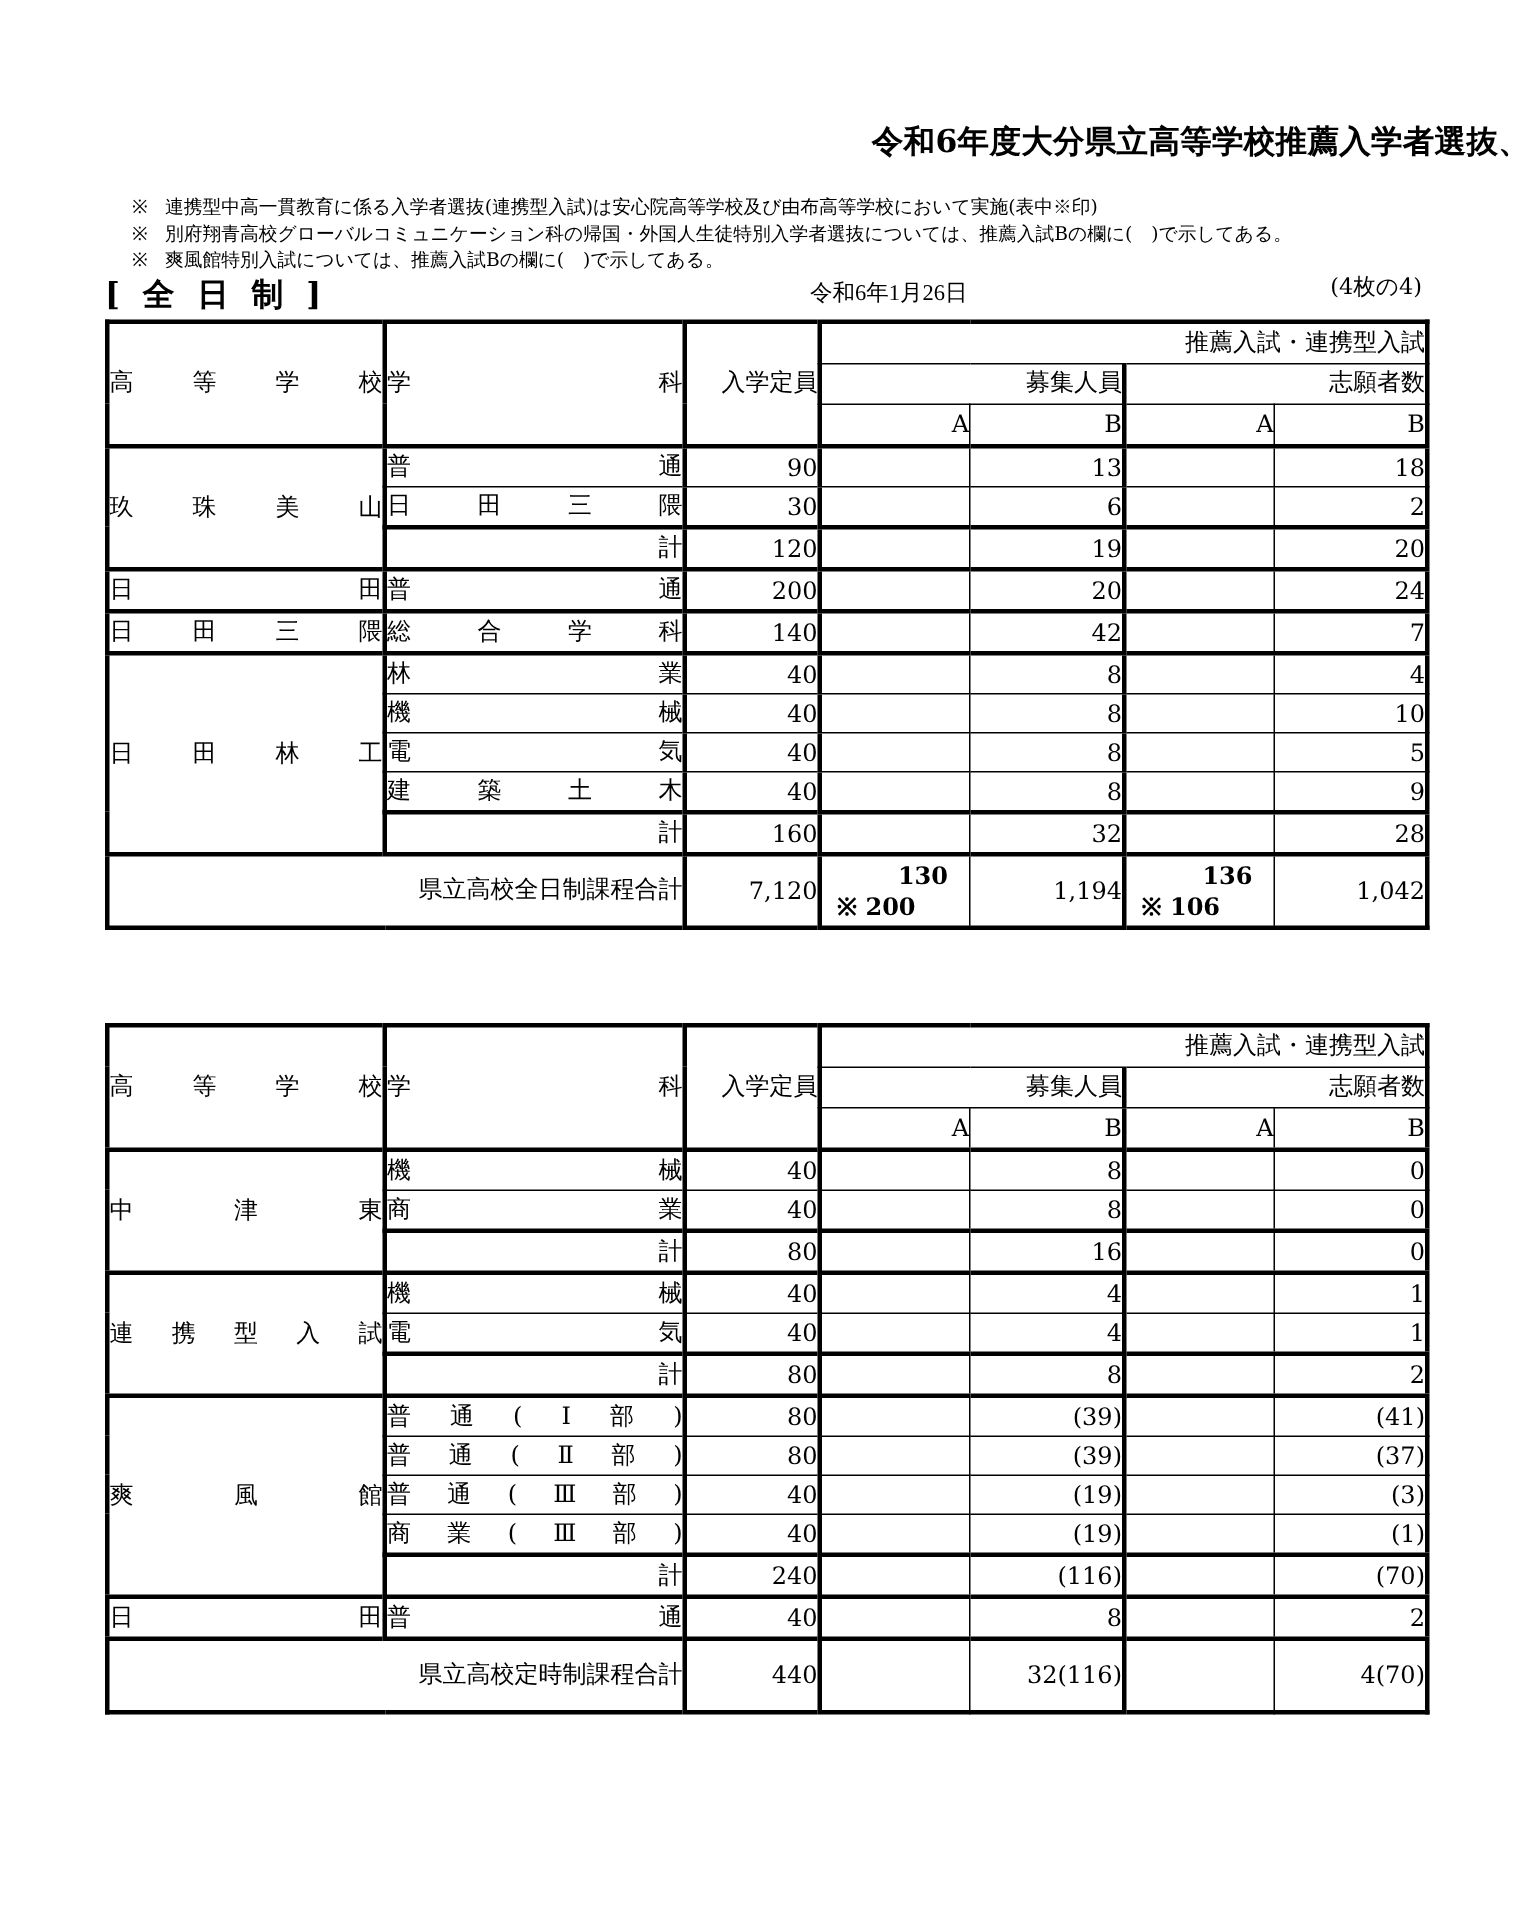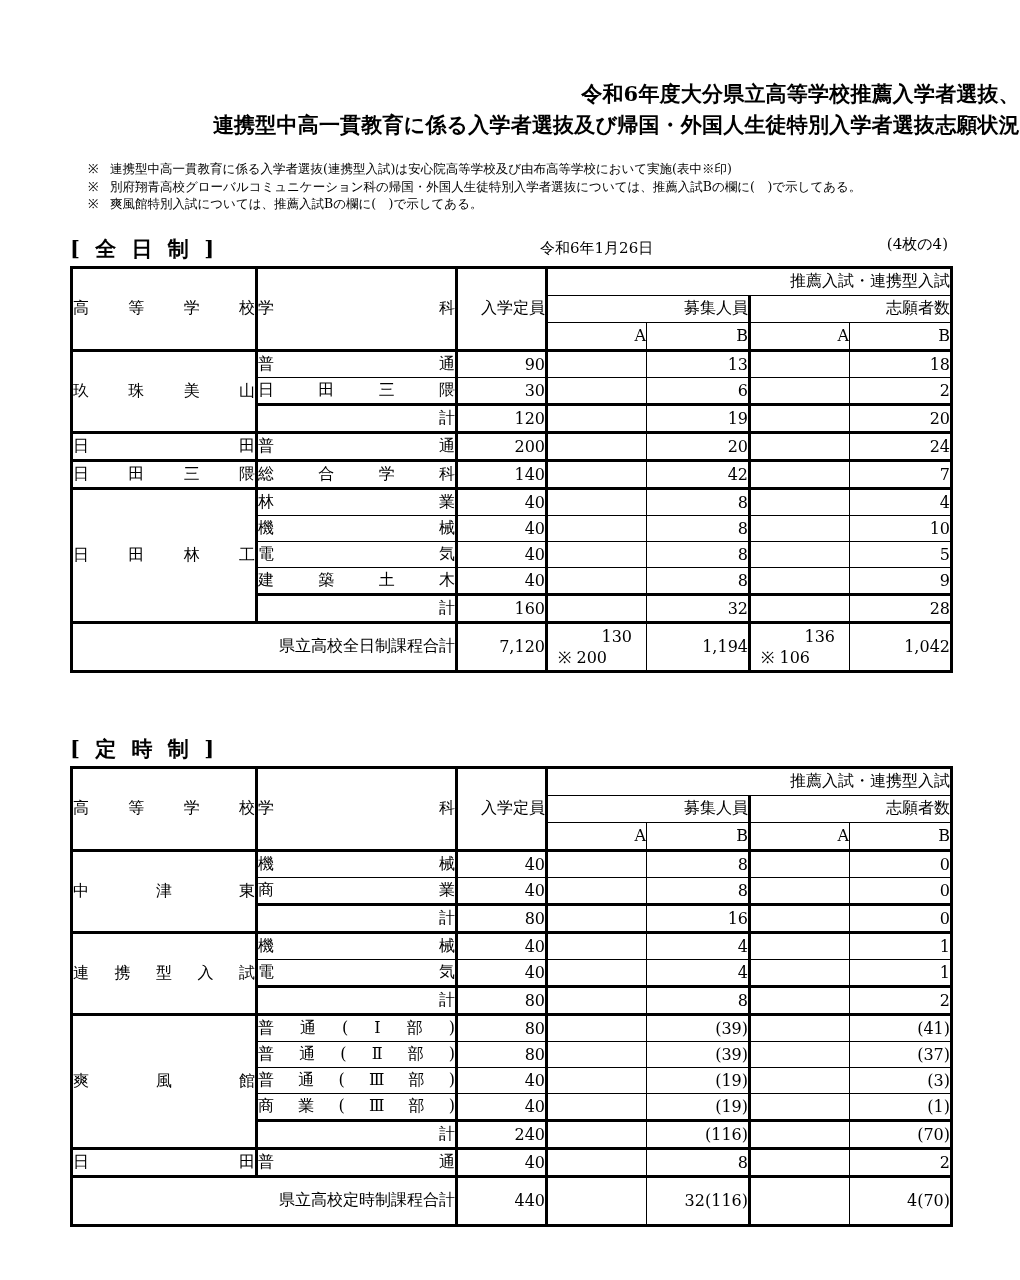--- a/index.html
+++ b/index.html
@@ -51,40 +51,41 @@
     display: inline-block;
     width: 22px;
   }
 
   
   .section {
     margin-left: 70px;
     margin-right: 70px;
     position: relative;
   }
-  .sec1 { margin-top: 22px; }
+  .sec1 { }
   .sec2 { margin-top: 62px; }
 
   .section-head {
     position: relative;
     height: 31px;
   }
   .section-label {
     font-size: 21px;
     font-weight: bold;
     letter-spacing: 4px;
     position: absolute;
     left: 0;
     top: 0;
   }
   .section-date {
     font-size: 15px;
     position: absolute;
     left: 470px;
     top: 4px;
+    font-family: Liberation Serif, serif;
   }
   .section-pageno {
     font-size: 15px;
     position: absolute;
     right: 2px;
     top: 0px;
   }
 
   
   table.grid {
@@ -159,20 +160,21 @@
     height: 46px;
     border-top: 3px solid #000;
   }
   .total-label {
     text-align: right;
     font-size: 17px;
   }
   .stack {
     display: block;
     line-height: 21px;
+    font-weight: bold;
   }
   .stack .top {
     display: block;
     text-align: right;
     padding-right: 14px;
   }
   .stack .bot {
     display: block;
     text-align: left;
     padding-left: 10px;
@@ -187,21 +189,20 @@
     font-size: 17px;
   }
 </style>
 </head>
 <body>
 
 <div class="page">
 
   <div class="title-block">
     <div class="title-line">令和6年度大分県立高等学校推薦入学者選抜、</div>
-    <div class="title-line">連携型中高一貫教育に係る入学者選抜及び帰国・外国人生徒特別入学者選抜志願状況</div>
   </div>
 
   <div class="notes">
     <div class="note-row">
       <span class="note-mark">※</span><span>連携型中高一貫教育に係る入学者選抜(連携型入試)は安心院高等学校及び由布高等学校において実施(表中※印)</span>
     </div>
     <div class="note-row">
       <span class="note-mark">※</span><span>別府翔青高校グローバルコミュニケーション科の帰国・外国人生徒特別入学者選抜については、推薦入試Bの欄に(　)で示してある。</span>
     </div>
     <div class="note-row">
@@ -344,23 +345,20 @@
                   <span class="top">136</span>
                   <span class="bot">※ 106</span>
                 </span>
               </td>
               <td class="total-mid">1,042</td>
             </tr>
           </tbody>
         </table>
       </div>
       <div class="section sec2">
-        <div class="section-head">
-          <div class="section-label">[ 定 時 制 ]</div>
-        </div>
         <table class="grid">
           <colgroup>
             <col class="c-school">
             <col class="c-dept">
             <col class="c-cap">
             <col class="c-ra">
             <col class="c-rb">
             <col class="c-aa">
             <col class="c-ab">
           </colgroup>

